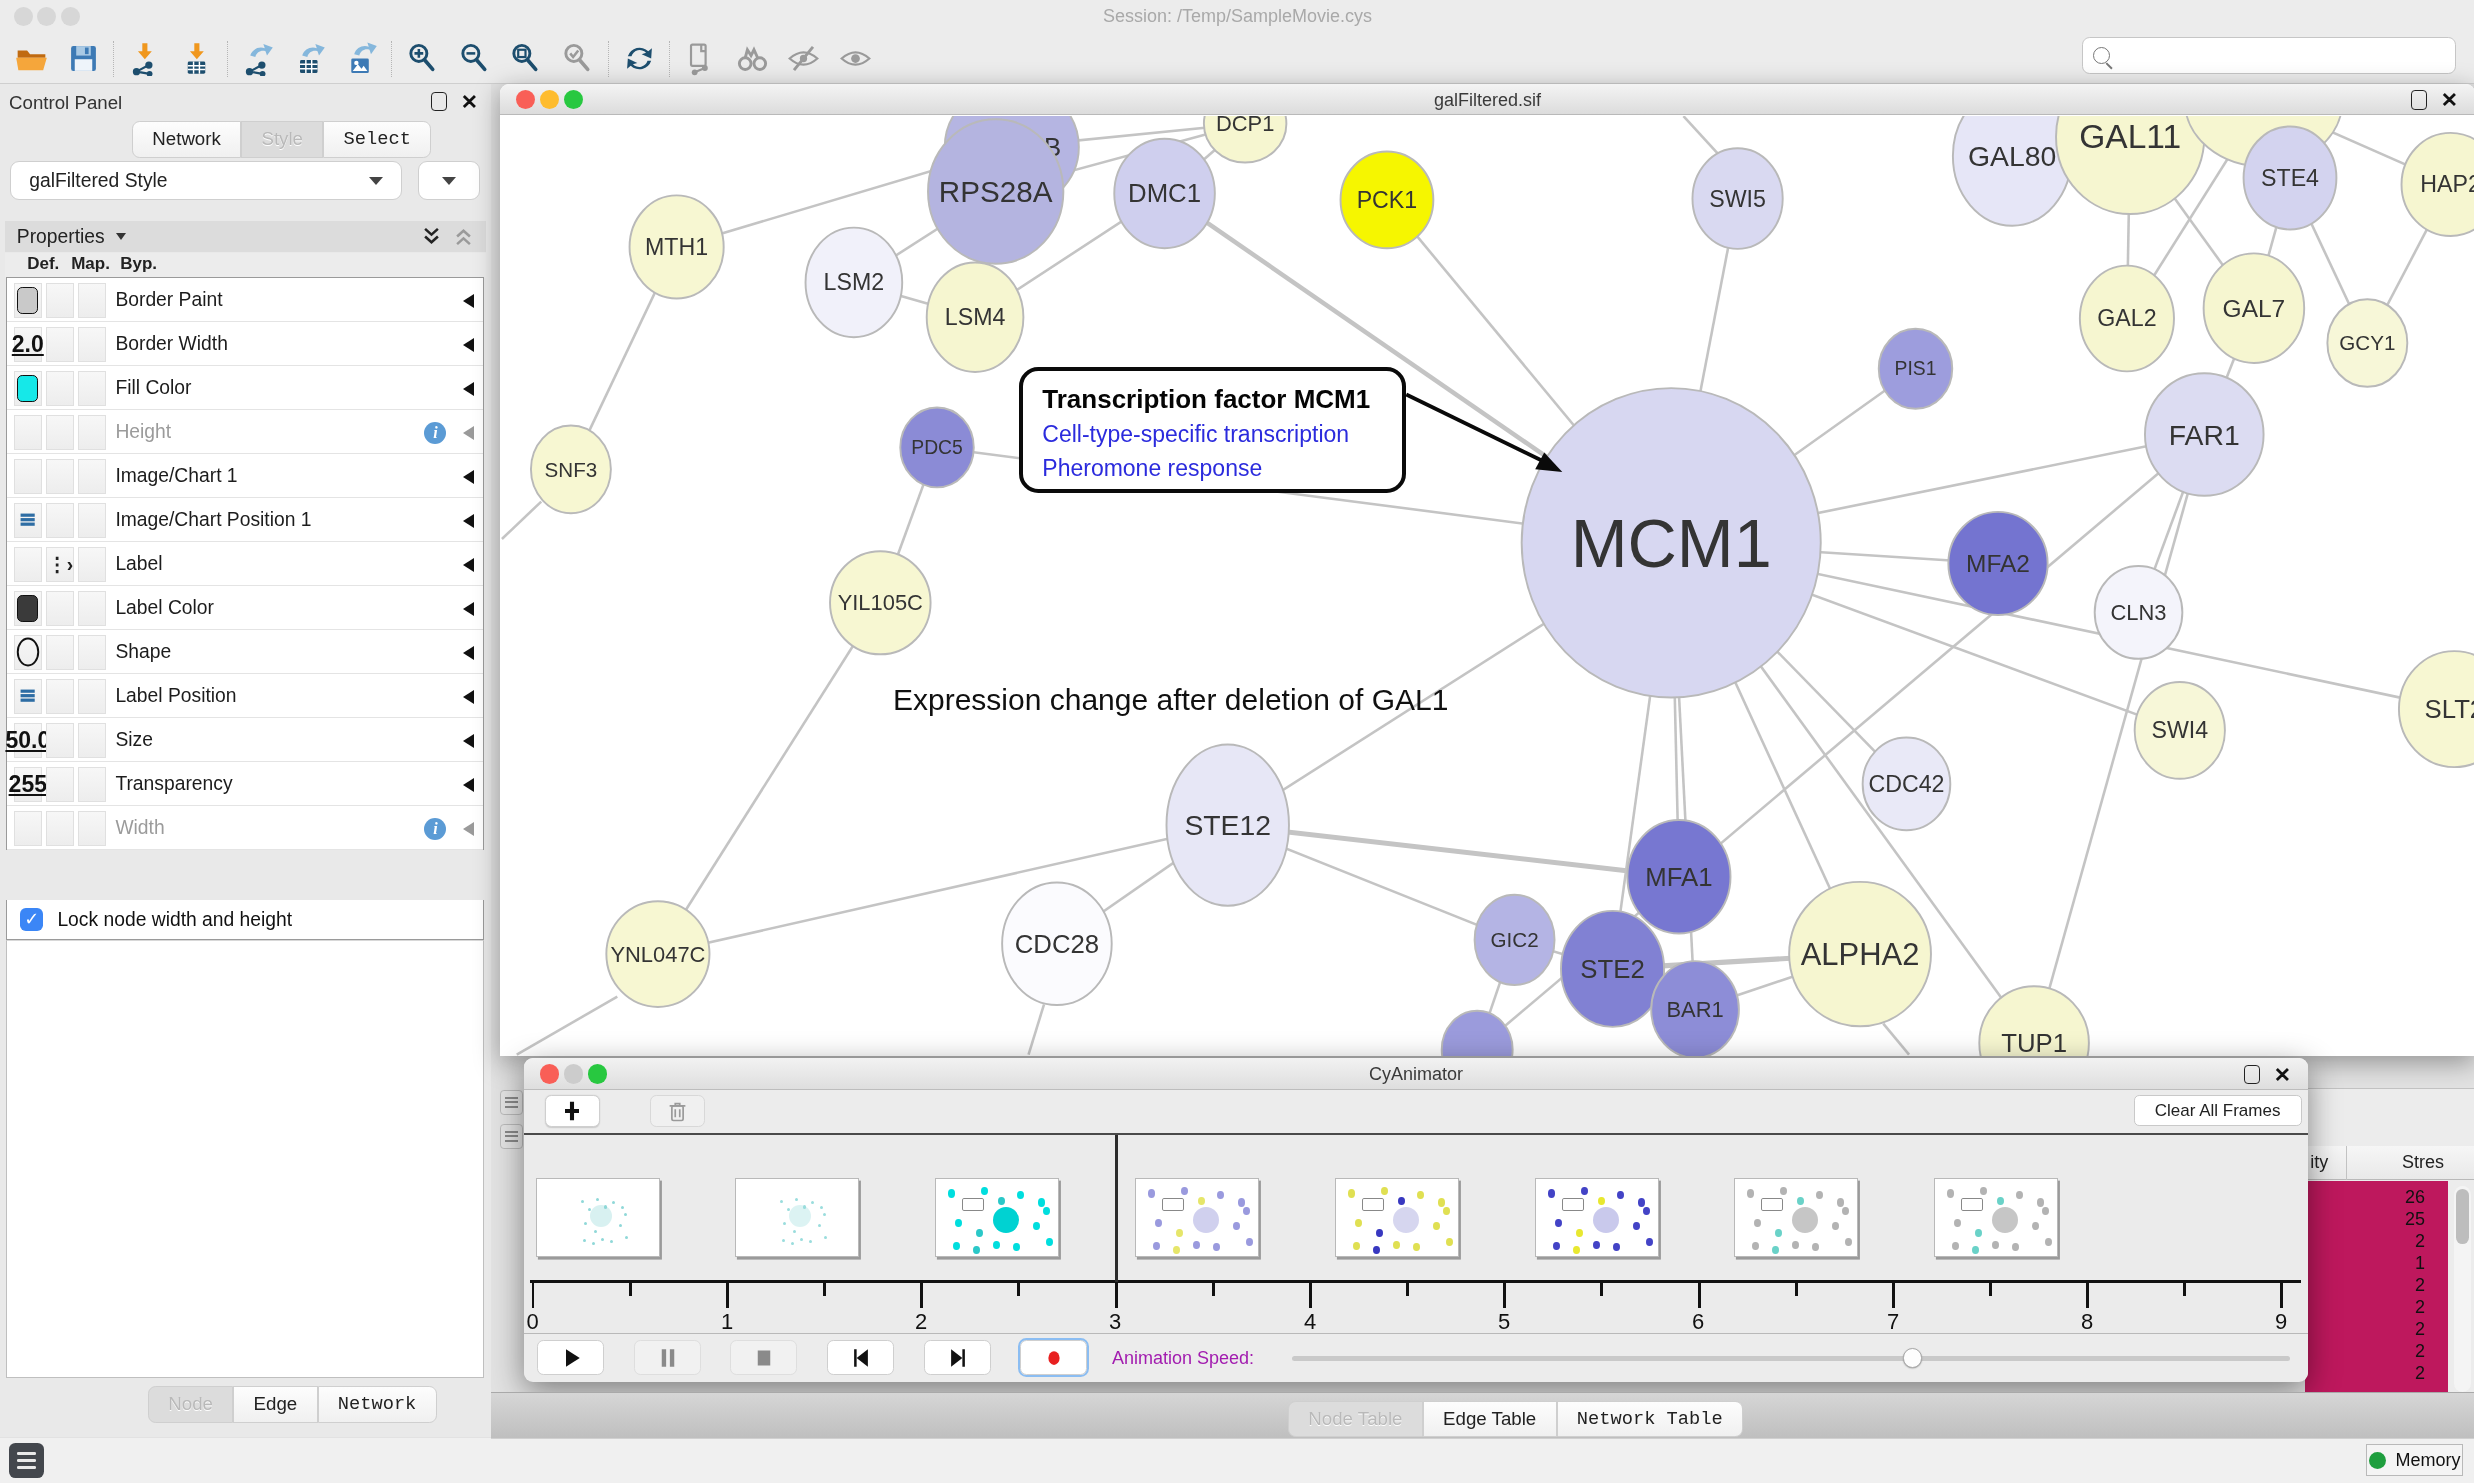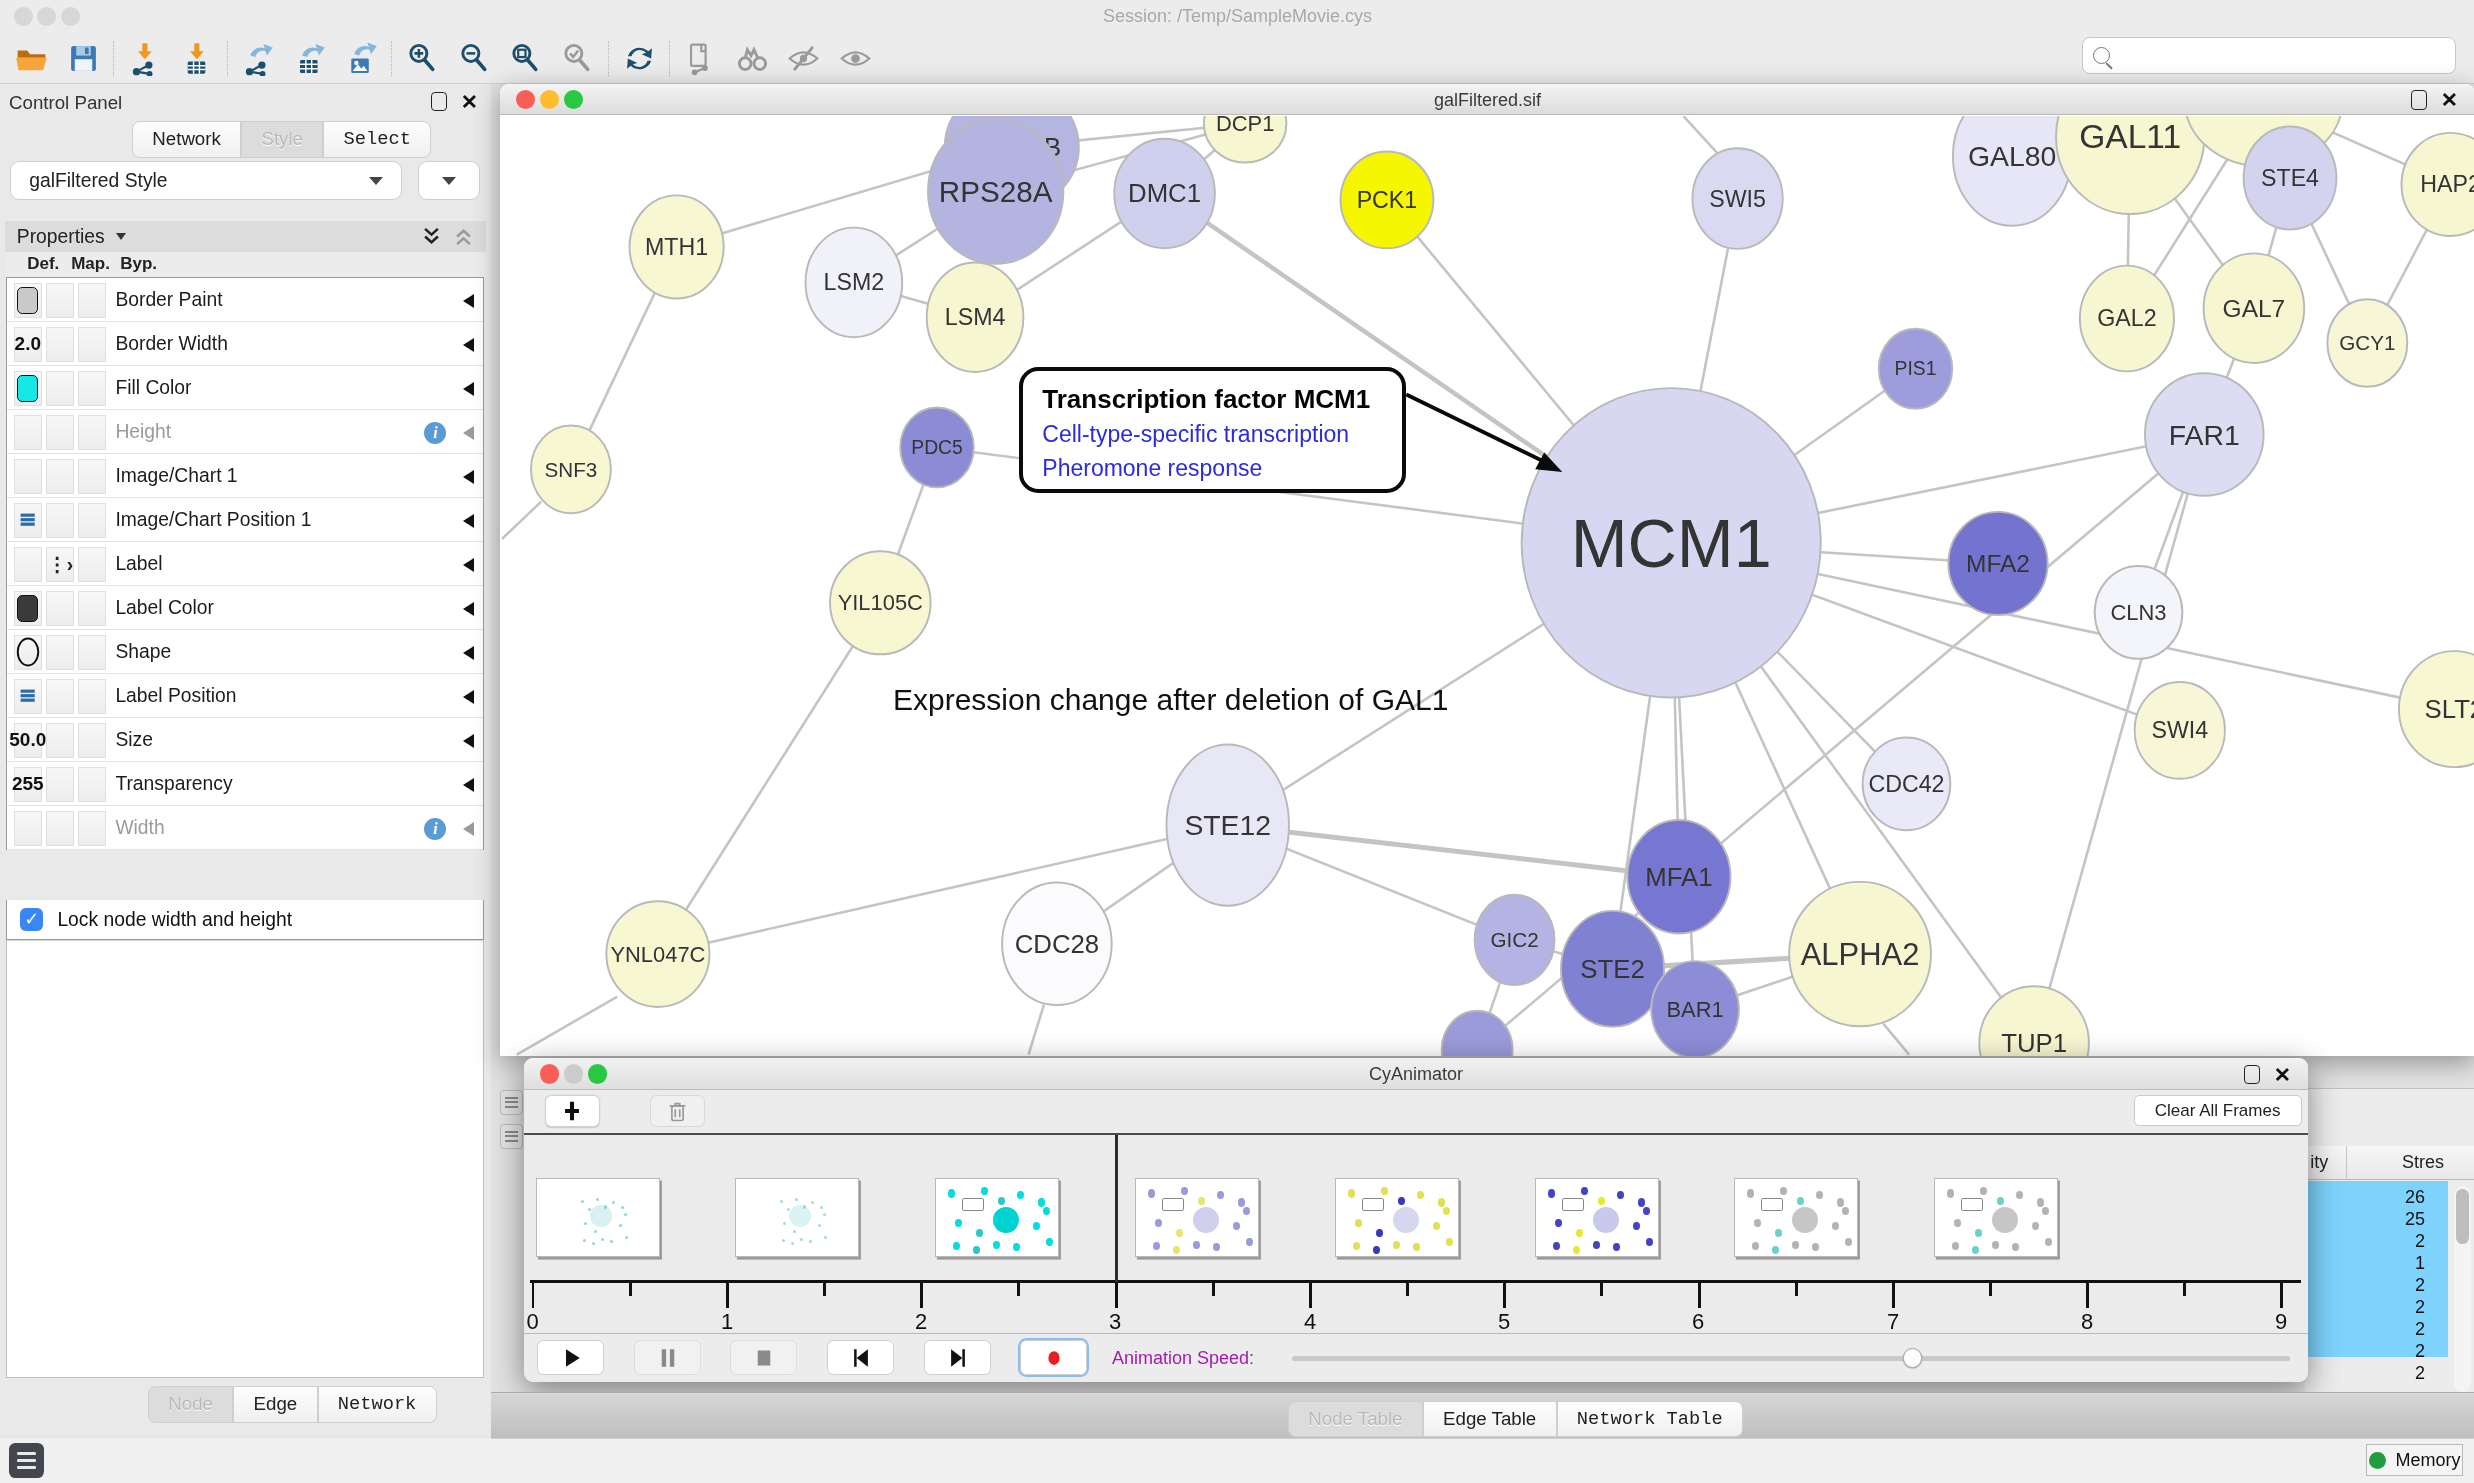--- a/index.html
+++ b/index.html
@@ -61,21 +61,21 @@
   .prop-row { position:relative; height:44px; border-bottom:1.3px solid #e4e4e4; }
   .prop-cell { position:absolute; top:4.5px; width:28px; height:35px; background:linear-gradient(#f7f7f7,#ededed);
                border:0.6px solid #e0e0e0; display:flex; align-items:center; justify-content:center; }
   .prop-label { position:absolute; left:108px; top:11px; font-size:19.3px; color:#1c1c1c; }
   .prop-label.dis { color:#9b9b9b; }
   .collapse-arrow { position:absolute; right:9px; top:15.5px; width:0; height:0;
                     border-top:7.7px solid transparent; border-bottom:7.7px solid transparent;
                     border-right:11px solid #111; }
   .collapse-arrow.dis { border-right-color:#9a9a9a; }
   .swatch { width:20.6px; height:27px; border:1.9px solid #111; border-radius:5.2px; }
-  .defval { font-size:19px; font-weight:bold; color:#111; }
+  .defval { font-size:23px; font-weight:bold; color:#111;text-decoration:underline; }
   .info-ico { position:absolute; right:37px; top:11.6px; width:22px; height:22px; border-radius:50%;
               background:#5b9bd5; color:#fff; font-size:16px; font-weight:bold; font-family:"Liberation Serif",serif;
               text-align:center; line-height:22px; font-style:italic; }
   #lock-row { position:absolute; left:6.4px; top:816px; width:478px; height:40px; background:#fff;
               border:1.3px solid #9a9a9a; border-top:none; display:flex; align-items:center; padding-left:13px; }
   #lock-check { width:23px; height:23px; background:#3b86f6; border-radius:5.8px; color:#fff; font-size:18px;
                 text-align:center; line-height:23px; }
   #lock-label { font-size:19.3px; color:#111; margin-left:14px; }
   #cp-white { position:absolute; left:6.4px; top:856px; width:478px; height:438px; background:#fff;
               border:1.3px solid #bfbfbf; border-top:1.3px solid #d8d8d8; }
@@ -95,21 +95,21 @@
                     border:4.5px solid #0a0a0a; border-radius:19.3px; padding:13px 0 0 19.3px; }
   #annotation-box .ttl { font-size:26px; font-weight:bold; color:#050505; }
   #annotation-box .ln { font-size:23px; color:#2b2bdd; margin-top:6.4px; }
 
   
   #table-panel { position:absolute; left:2305px; top:1088px; width:170px; height:304px; background:#ececec;
                  border-top:1.3px solid #c2c2c2; }
   #table-header { position:absolute; left:0; top:57px; width:100%; height:34px;
                   background:linear-gradient(#f6f6f6,#e9e9e9); border-bottom:1.9px solid #b9b9b9;
                   font-size:18px; color:#222; }
-  #table-rows { position:absolute; left:0; top:92px; width:143px; height:176px; background:#7dd3fc; }
+  #table-rows { position:absolute; left:0; top:92px; width:143px; height:212px; background:#be185d; }
   .t-val { position:absolute; font-size:18px; color:#111; width:64px; text-align:right; }
   #table-scrollbar { position:absolute; right:3.9px; top:97px; width:17px; height:206px; background:#f4f4f4;
                      border-radius:8.4px; }
   #table-scrollbar .thumb { position:absolute; left:1.9px; top:2.6px; width:13px; height:55px; background:#bdbdbd;
                      border-radius:6.4px; }
 
   
   #cyanimator { position:absolute; left:524px; top:1058px; width:1784px; height:324px; background:#ececec;
                 border-radius:9px; box-shadow:0 9px 32px rgba(0,0,0,.45); }
   #cya-titlebar { position:absolute; left:0; top:0; width:100%; height:32px;

